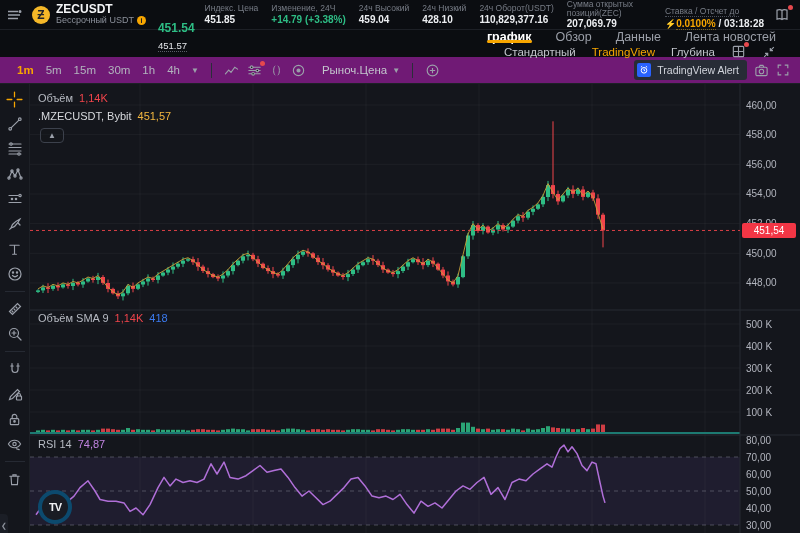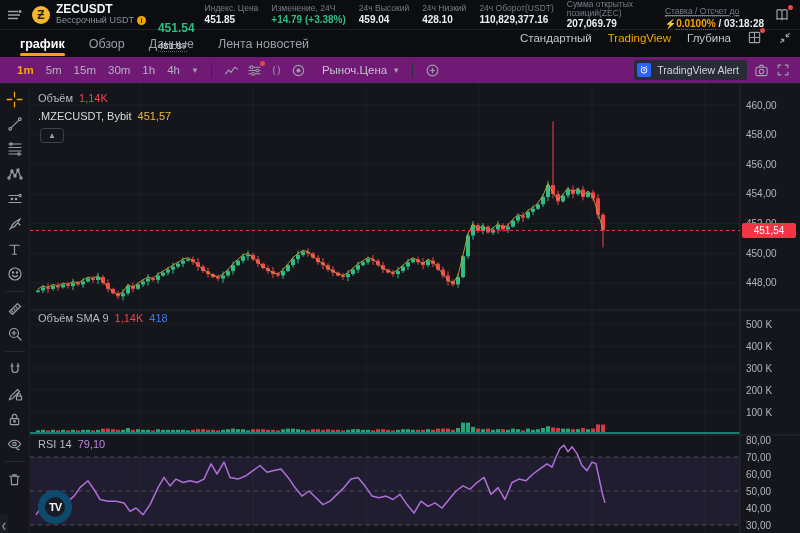--- a/index.html
+++ b/index.html
@@ -26,22 +26,22 @@
   .stat { line-height:1.15; }
   .stat .lb { font-size:8.5px; color:#787d87; white-space:nowrap; }
   .stat .lb.wrap { white-space:normal; max-width:86px; line-height:1.05; }
   .stat .vl { font-size:10px; font-weight:bold; color:#eceef1; white-space:nowrap; }
   .stat .vl.up { color:#2ebd85; }
   .rate { color:#f7a600; border-bottom:1px dotted #7a6324; }
   .bolt { color:#f7a600; font-size:9px; }
   .dot { position:absolute; top:-2px; right:-3px; width:5px; height:5px; border-radius:50%; background:#e5484d; }
 
   
-  .tabbar { height:27px; display:flex; align-items:flex-start; padding:0 8px 0 20px;
-    background:#0b0d11; }
+  .tabbar { height:27px; display:flex; align-items:flex-end; padding:0 24px 0 20px;
+    background:#0b0d11;flex-direction:column; }
   .tabs { display:flex; gap:24px; height:100%; align-items:center; }
   .tab { font-size:12.5px; color:#9b9fa8; cursor:pointer; position:relative; height:100%;
     display:flex; align-items:center; }
   .tab.active { color:#ffffff; font-weight:bold; }
   .tab.active::after { content:""; position:absolute; left:0; right:0; bottom:1px; height:3px;
     border-radius:2px; background:#f7a600; }
   .tabbar .right { margin-left:auto; display:flex; align-items:center; gap:16px; }
   .mode { font-size:11.5px; color:#c3c6cd; cursor:pointer; }
   .mode.active { color:#f7a600; }
 
@@ -75,21 +75,21 @@
   .lg { position:absolute; font-size:11px; color:#d8dade; display:flex; gap:6px; align-items:baseline; z-index:3; }
   .lg .g { color:#b6bac2; }
   .lg .red { color:#f0444b; }
   .lg .blue { color:#3b7bf0; }
   .lg .yellow { color:#f4b73f; }
   .lg .purple { color:#c084e0; }
   .collapsebtn { position:absolute; left:10px; top:44px; width:24px; height:15px; border:1px solid #3c414c;
     border-radius:4px; color:#9ba0aa; font-size:8px; display:flex; align-items:center; justify-content:center;
     cursor:pointer; z-index:3; background:rgba(20,22,28,.4); }
   .tvlogo { position:absolute; left:8px; top:406px; width:34px; height:34px; border-radius:50%;
-    background:#191c24; border:7px solid #0c4a6e; display:flex; align-items:center; justify-content:center;
+    background:#191c24; border:4px solid #0c4a6e; display:flex; align-items:center; justify-content:center;
     z-index:3; cursor:pointer; }
   .tvlogo span { font-size:11px; font-weight:bold; color:#eef0f3; letter-spacing:-1px; }
   .edge-collapse { position:absolute; left:0; top:430px; width:8px; height:24px; background:#1b1e26;
     border-radius:0 4px 4px 0; color:#8b909a; font-size:7px; display:flex; align-items:center;
     justify-content:center; cursor:pointer; z-index:4; }
 </style>
 </head>
 <body>
 
 <div class="app">
@@ -133,21 +133,21 @@
           <div class="vl">428.10</div>
         </div>
         <div class="stat">
           <div class="lb">24ч Оборот(USDT)</div>
           <div class="vl">110,829,377.16</div>
         </div>
         <div class="stat">
           <div class="lb wrap">Сумма открытых позиций(ZEC)</div>
           <div class="vl">207,069.79</div>
         </div>
-        <div class="stat"><div class="lb" style="border-bottom: 1px dotted rgb(76, 81, 91); display: inline-block; text-decoration: underline;">Ставка / Отсчет до</div><div class="vl"><span class="bolt">⚡</span><span class="rate">0.0100%</span> / <span>03:18:28</span></div></div>
+        <div class="stat"><div class="lb" style="border-bottom: 1px dotted rgb(76, 81, 91); display: inline-block;">Ставка / Отсчет до</div><div class="vl"><span class="bolt">⚡</span><span class="rate">0.0100%</span> / <span>03:18:28</span></div></div>
       </div>
     <div class="iconbtn" style="margin-right:2px;">
       <svg width="16" height="16" viewBox="0 0 16 16" fill="none" stroke="#9ba0aa" stroke-width="1.2">
         <path d="M8 3.5c-1.2-1-3.4-1-5-.4v9c1.6-.6 3.8-.6 5 .4 1.2-1 3.4-1 5-.4v-9c-1.6-.6-3.8-.6-5 .4v9"></path>
         </svg>
       <span class="dot"></span>
     </div>
   </header>
 
   <nav class="tabbar">
@@ -766,21 +766,21 @@
       </div>
       <div class="collapsebtn">▲</div>
 
       <div class="lg" style="left:8px;top:228px;">
         <span class="g">Объём SMA 9</span>
         <span class="red">1,14K</span>
         <span class="blue">418</span>
       </div>
       <div class="lg" style="left:8px;top:354px;">
         <span class="g">RSI 14</span>
-        <span class="purple">79,10</span>
+        <span class="purple">74,87</span>
       </div>
 
       <div class="tvlogo">
         <span>TV</span>
       </div>
     </div>
 
     <div class="edge-collapse">❮</div>
   </div>
 </div>

